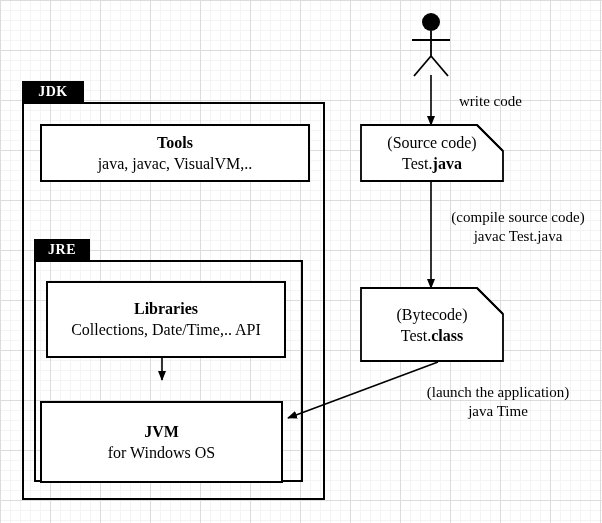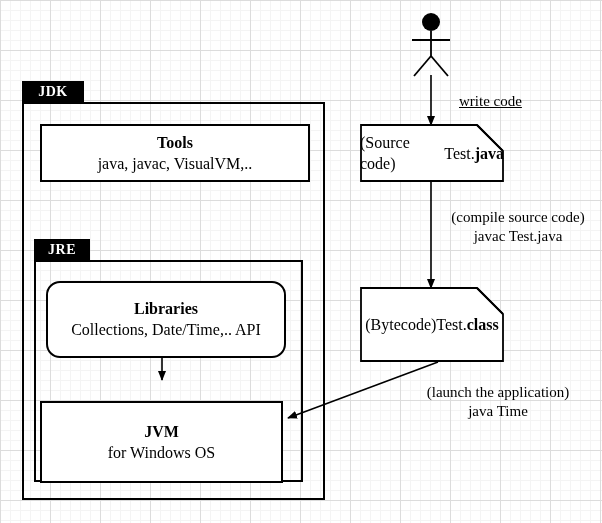--- a/index.html
+++ b/index.html
@@ -86,20 +86,21 @@
     top: 0;
     display: block;
   }
   .doc .doc-text {
     position: absolute;
     left: 0;
     top: 0;
     width: 100%;
     height: 100%;
     display: flex;
+    flex-direction: column;
     align-items: center;
     justify-content: center;
     pointer-events: none;
   }
   .doc .d-line1 {
     font-size: 16px;
     line-height: 21px;
   }
   .doc .d-line2 {
     font-size: 16px;
@@ -158,40 +159,40 @@
   <div class="box" style="left:40px; top:124px; width:270px; height:58px;">
     <div class="b-title">Tools</div>
     <div class="b-sub">java, javac, VisualVM,..</div>
   </div>
 
   <div class="pkg-tab" style="left:34px; top:239px; width:56px; height:22px;">
     <span>JRE</span>
   </div>
   <div class="pkg-body" style="left:34px; top:260px; width:269px; height:222px;"></div>
 
-  <div class="box" style="left:46px; top:281px; width:240px; height:77px;border-radius:14px;">
+  <div class="box" style="left:46px; top:281px; width:240px; height:77px;">
     <div class="b-title">Libraries</div>
     <div class="b-sub">Collections, Date/Time,.. API</div>
   </div>
 
   <div class="box" style="left:40px; top:401px; width:243px; height:82px;">
     <div class="b-title">JVM</div>
     <div class="b-sub">for Windows OS</div>
   </div>
 
   <svg id="actor" style="position:absolute; left:400px; top:10px; z-index:4;" width="64" height="70" viewBox="0 0 64 70">
     <circle cx="31" cy="12" r="9" fill="#000000"></circle>
     <line x1="12" y1="30" x2="50" y2="30" stroke="#000000" stroke-width="1.8"></line>
     <line x1="31" y1="21" x2="31" y2="46" stroke="#000000" stroke-width="1.8"></line>
     <line x1="31" y1="46" x2="14" y2="66" stroke="#000000" stroke-width="1.8"></line>
     <line x1="31" y1="46" x2="48" y2="66" stroke="#000000" stroke-width="1.8"></line>
   </svg>
 
 
-  <div class="lbl" style="left:459px; top:92px;text-decoration:underline;">
+  <div class="lbl" style="left:459px; top:92px;">
     <span>write code</span>
   </div>
 
   <div class="doc" style="left:360px; top:124px; width:144px; height:58px;">
     <svg width="144" height="58" viewBox="0 0 144 58">
       <path d="M1,1 L117,1 L143,27 L143,57 L1,57 Z" fill="#ffffff" stroke="#000000" stroke-width="1.8" stroke-linejoin="miter"></path>
       <path d="M117,1 L143,27" fill="none" stroke="#000000" stroke-width="1.8"></path>
     </svg>
     <div class="doc-text">
       <div class="d-line1">(Source code)</div>

